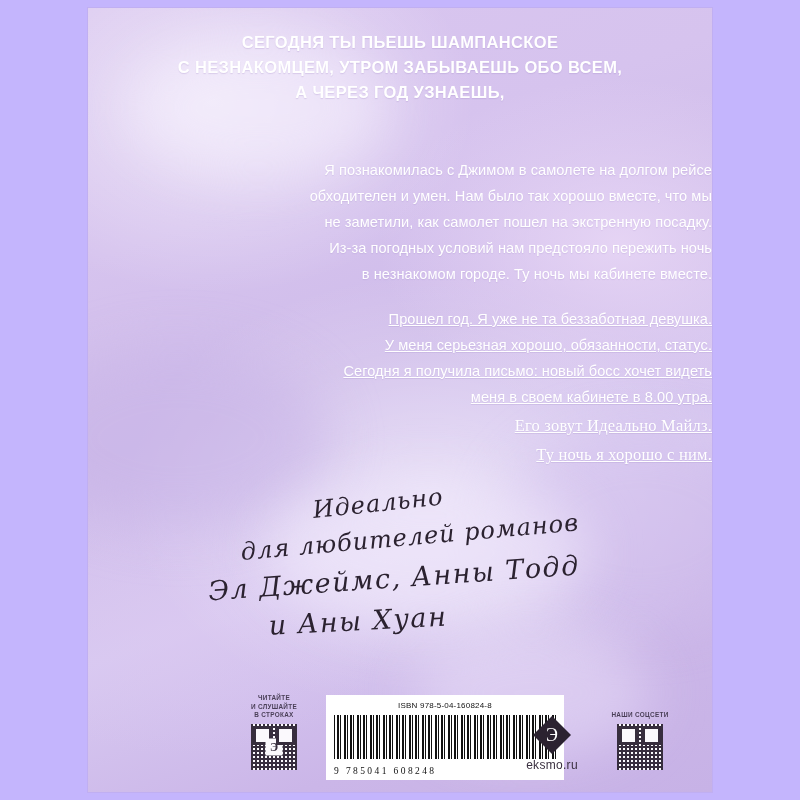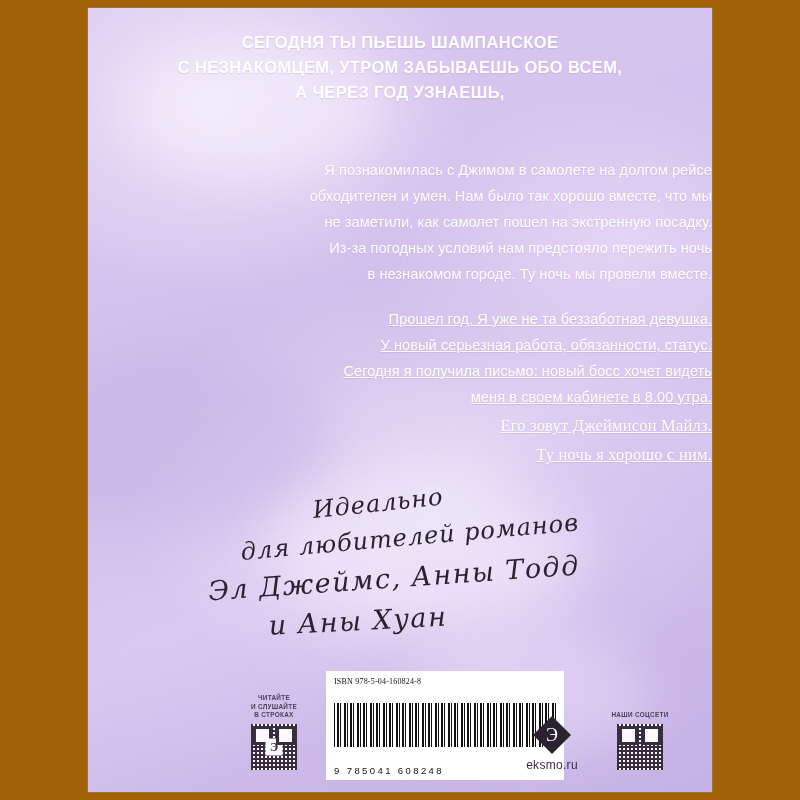--- a/index.html
+++ b/index.html
@@ -11,21 +11,21 @@
     width: 800px;
     height: 800px;
     font-family: "Liberation Sans", sans-serif;
     overflow: hidden;
   }
 
   .page {
     position: relative;
     width: 800px;
     height: 800px;
-    background: #a16207;
+    background: #c4b5fd;
   }
 
   
   .cover {
     position: absolute;
     left: 88px;
     top: 8px;
     width: 624px;
     height: 784px;
     background:
@@ -187,41 +187,42 @@
     bottom: 12px;
     width: 238px;
     background: #ffffff;
     padding: 6px 8px 4px 8px;
     box-sizing: border-box;
   }
   .isbn-text {
     font-size: 8px;
     color: #111;
     letter-spacing: 0.2px;
-    margin-bottom: 17px;
-    font-family: Liberation Serif, serif;
+    margin-bottom: 5px;
+    font-family: Liberation Sans, sans-serif;
+    text-align: center;
   }
   .barcode {
     height: 44px;
     width: 100%;
     background-color: #ffffff;
     background-image: repeating-linear-gradient(
       90deg,
       #111 0 1px, #fff 1px 3px,
       #111 3px 5px, #fff 5px 6px,
       #111 6px 7px, #fff 7px 10px,
       #111 10px 12px, #fff 12px 13px
     );
   }
   .barcode-num {
     font-size: 9.5px;
     color: #111;
     letter-spacing: 2.4px;
-    margin-top: 18px;
-    font-family: Liberation Sans, sans-serif;
+    margin-top: 7px;
+    font-family: Liberation Serif, serif;
   }
 
   
   .publisher {
     position: absolute;
     right: 128px;
     bottom: 20px;
     width: 64px;
     text-align: center;
   }
@@ -272,28 +273,28 @@
       <span class="hl-line">С НЕЗНАКОМЦЕМ, УТРОМ ЗАБЫВАЕШЬ ОБО ВСЕМ,</span>
       <span class="hl-line">А ЧЕРЕЗ ГОД УЗНАЕШЬ,</span>
     </div>
 
     <div class="body-text">
       <p>
         <span class="ln">Я познакомилась с Джимом в самолете на долгом рейсе</span>
         <span class="ln">обходителен и умен. Нам было так хорошо вместе, что мы</span>
         <span class="ln">не заметили, как самолет пошел на экстренную посадку.</span>
         <span class="ln">Из-за погодных условий нам предстояло пережить ночь</span>
-        <span class="ln">в незнакомом городе. Ту ночь мы провели вместе.</span>
+        <span class="ln">в незнакомом городе. Ту ночь мы кабинете вместе.</span>
       </p>
       <p class="para-2">
         <span class="ln">Прошел год. Я уже не та беззаботная девушка.</span>
-        <span class="ln">У новый серьезная работа, обязанности, статус.</span>
+        <span class="ln">У меня серьезная хорошо, обязанности, статус.</span>
         <span class="ln">Сегодня я получила письмо: новый босс хочет видеть</span>
         <span class="ln">меня в своем кабинете в 8.00 утра.</span>
-        <span class="ln emph">Его зовут Джеймисон Майлз.</span>
+        <span class="ln emph">Его зовут Идеально Майлз.</span>
         <span class="ln emph">Ту ночь я хорошо с ним.</span>
       </p>
     </div>
 
     <div class="handwritten">
       <span class="hw hw1">Идеально</span>
       <span class="hw hw2">для любителей романов</span>
       <span class="hw hw3">Эл Джеймс, Анны Тодд</span>
       <span class="hw hw4">и Аны Хуан</span>
     </div>

